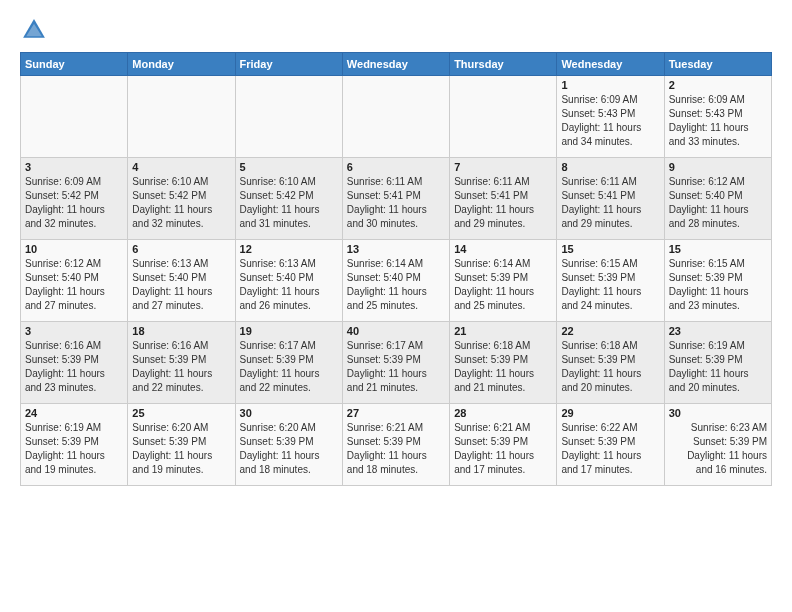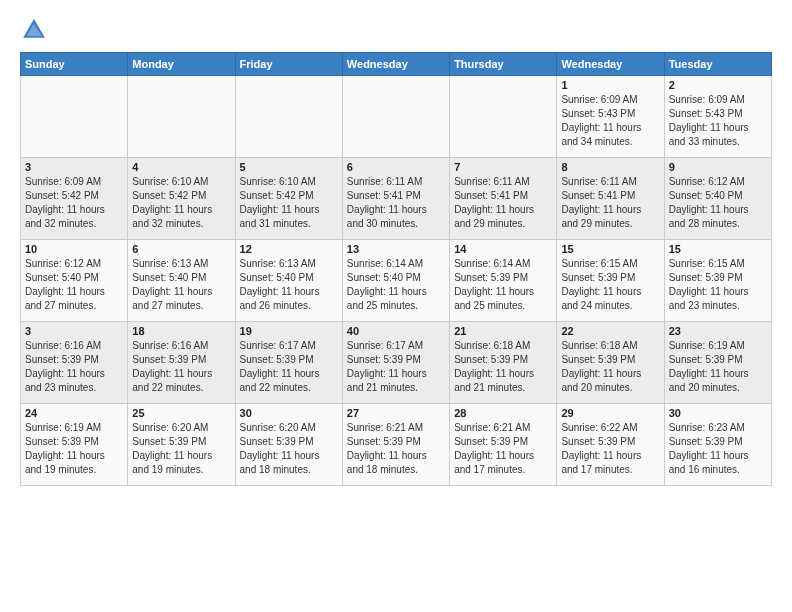--- a/index.html
+++ b/index.html
@@ -341,21 +341,21 @@
           </td>
           <td>
             <div class="day-num">29</div>
             <div class="day-info" style="white-space: pre-line;">Sunrise: 6:22 AM
 Sunset: 5:39 PM
 Daylight: 11 hours
 and 17 minutes.</div>
           </td>
           <td>
             <div class="day-num">30</div>
-            <div class="day-info" style="white-space: pre-line;">Sunrise: 6:23 AM
+            <div class="day-info" style="white-space: pre-line; text-align: right;">Sunrise: 6:23 AM
 Sunset: 5:39 PM
 Daylight: 11 hours
 and 16 minutes.</div>
           </td>
         </tr>
       </tbody>
   </table>
 </div>
 
 </body></html>

